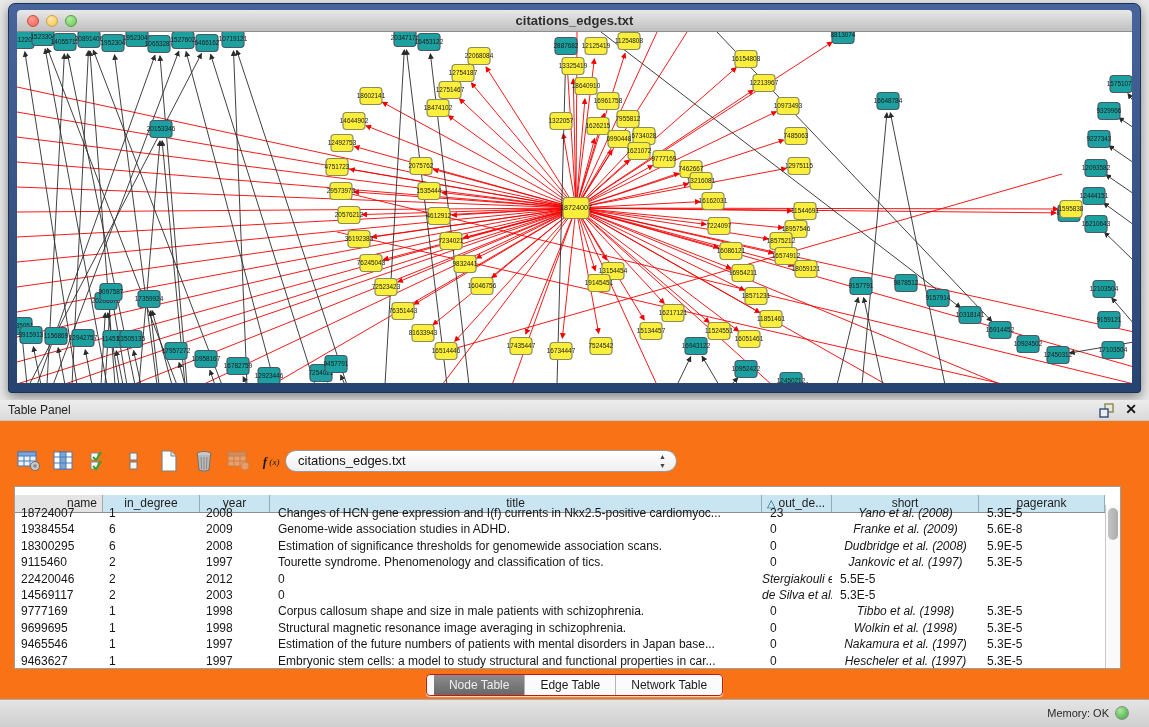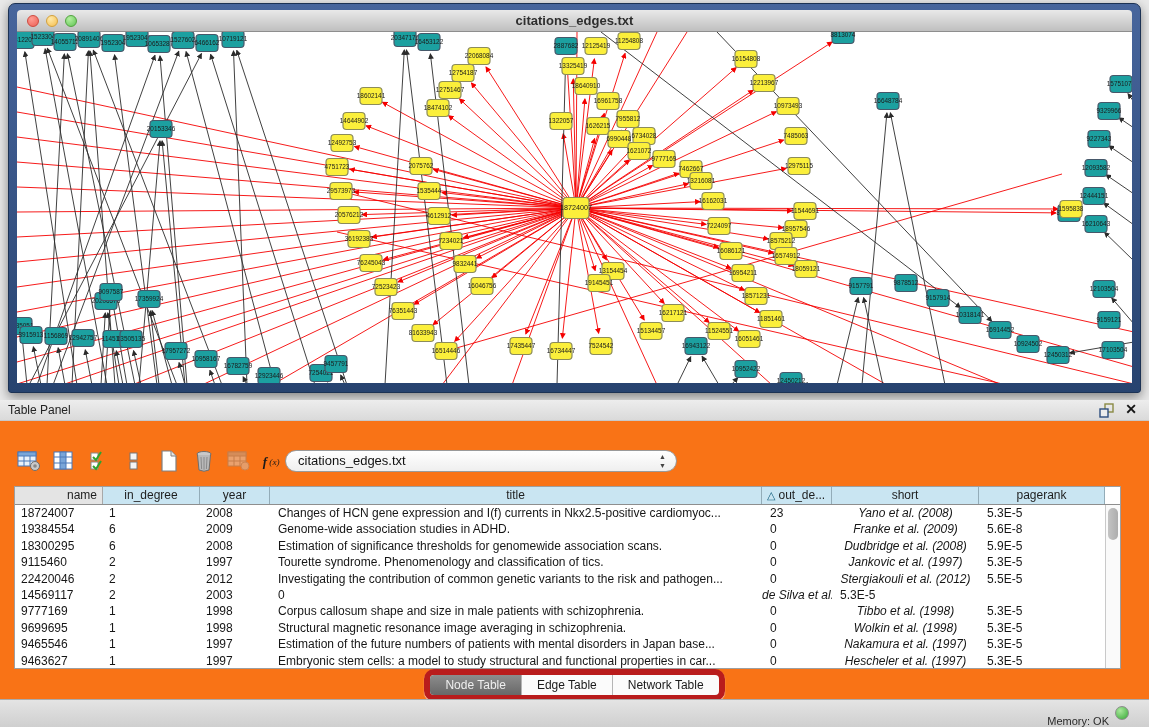--- a/index.html
+++ b/index.html
@@ -34,49 +34,49 @@
   .toolbar { position:absolute; left:16px; top:46px; height:30px; display:flex; align-items:center; gap:9px; }
   .tbtn { width:26px; height:28px; display:flex; align-items:center; justify-content:center; }
   .dropdown { position:absolute; left:285px; top:50px; width:392px; height:22px;
     background:linear-gradient(#FFFFFF,#EFEFEF); border:1px solid #9A9A9A; border-radius:12px;
     font-size:13px; color:#111; line-height:20px; padding-left:12px; }
   .dd-arrows { position:absolute; right:10px; top:1px; font-size:7px; line-height:9px; color:#444; text-align:center; }
 
   .table-box { position:absolute; left:14px; top:86px; width:1107px; height:183px;
     background:#FFFFFF; border:1px solid #9E9E9E; overflow:hidden; }
   .thead { display:grid; grid-template-columns:88px 97px 70px 492px 70px 147px 126px;
-    height:18px; border-bottom:1px solid #8E8E8E; font-size:12px; color:#1E1E1E; }
+    height:18px; border-bottom:1px solid #8E8E8E; font-size:12px; color:#1E1E1E;margin-top:8px; }
   .th { background:#C9E5F2; border-right:1px solid #93ACB8; line-height:17px; padding:0 5px;
     overflow:hidden; white-space:nowrap; text-align:center; }
   .th.first { background:#E4E4E4; text-align:right; border-right:1px solid #A8A8A8; }
   .th.sorted { text-align:left; }
   .sort-tri { color:#15607F; font-size:11px; margin-right:3px; }
   .tbody { position:absolute; left:0; top:18px; right:15px; bottom:0; }
   .trow { display:grid; grid-template-columns:88px 97px 70px 492px 70px 147px 126px;
     height:16.4px; font-size:12px; color:#161616; line-height:16.4px; }
   .td { overflow:hidden; white-space:nowrap; padding-left:6px; }
   .td.c3, .td.c4, .td.c6 { padding-left:8px; }
   .td.c5 { text-align:center; padding-left:0;font-style:italic; }
   .vscroll { position:absolute; right:0; top:18px; bottom:0; width:15px;
     background:#FAFAFA; border-left:1px solid #C9C9C9; }
   .vthumb { position:absolute; left:2px; top:3px; width:10px; height:32px;
     background:linear-gradient(90deg,#C4C4C4,#ADADAD); border-radius:6px; }
 
   .tabbar { position:absolute; left:0; top:272px; width:100%; height:26px;
     display:flex; justify-content:center; align-items:center; }
-  .seg-control { display:flex; border:6px solid #b91c1c; border-radius:10px; overflow:hidden;
-    background:#FBFBFB; box-shadow:0 1px 1px rgba(255,255,255,.8); }
+  .seg-control { display:flex; border:1px solid #b91c1c; border-radius:4px; overflow:hidden;
+    background:#FBFBFB; box-shadow:0 1px 1px rgba(255,255,255,.8);padding-left:7px; }
   .seg { padding:0 15px; height:20px; line-height:20px; font-size:12px; color:#1A1A1A;
     border-left:1px solid #B5B5B5; cursor:pointer; }
   .seg:first-child { border-left:none; }
   .seg.selected { background:linear-gradient(#8C8C8C,#686868); color:#EFEFEF; }
 
   .statusbar { position:absolute; left:0; bottom:0; width:100%; height:28px;
     background:linear-gradient(#E4E4E4,#CFCFCF); border-top:1px solid #ABABAB; }
-  .mem-label { position:absolute; right:40px; top:7px; font-size:11px; color:#2A2A2A;margin-top:8px; }
+  .mem-label { position:absolute; right:40px; top:7px; font-size:11px; color:#2A2A2A; }
   .mem-dot { position:absolute; right:20px; top:6px; width:14px; height:14px; border-radius:50%;
     background:radial-gradient(circle at 35% 30%, #A9E89B, #35A835); border:1px solid #8C8C8C; }
 </style>
 </head>
 <body>
 
 <div id="net-window">
   <div class="titlebar">
     <div class="traffic">
       <span class="light red"></span>
@@ -842,21 +842,20 @@
           <div class="td c2">1997</div>
           <div class="td c3">Tourette syndrome. Phenomenology and classification of tics.</div>
           <div class="td c4">0</div>
           <div class="td c5">Jankovic et al. (1997)</div>
           <div class="td c6">5.3E-5</div>
         </div>
         <div class="trow">
           <div class="td c0">22420046</div>
           <div class="td c1">2</div>
           <div class="td c2">2012</div>
-          <div class="td c3">Investigating the contribution of common genetic variants to the risk and pathogen...</div>
           <div class="td c4">0</div>
           <div class="td c5">Stergiakouli et al. (2012)</div>
           <div class="td c6">5.5E-5</div>
         </div>
         <div class="trow">
           <div class="td c0">14569117</div>
           <div class="td c1">2</div>
           <div class="td c2">2003</div>
           <div class="td c4">0</div>
           <div class="td c5">de Silva et al. (2003)</div>

